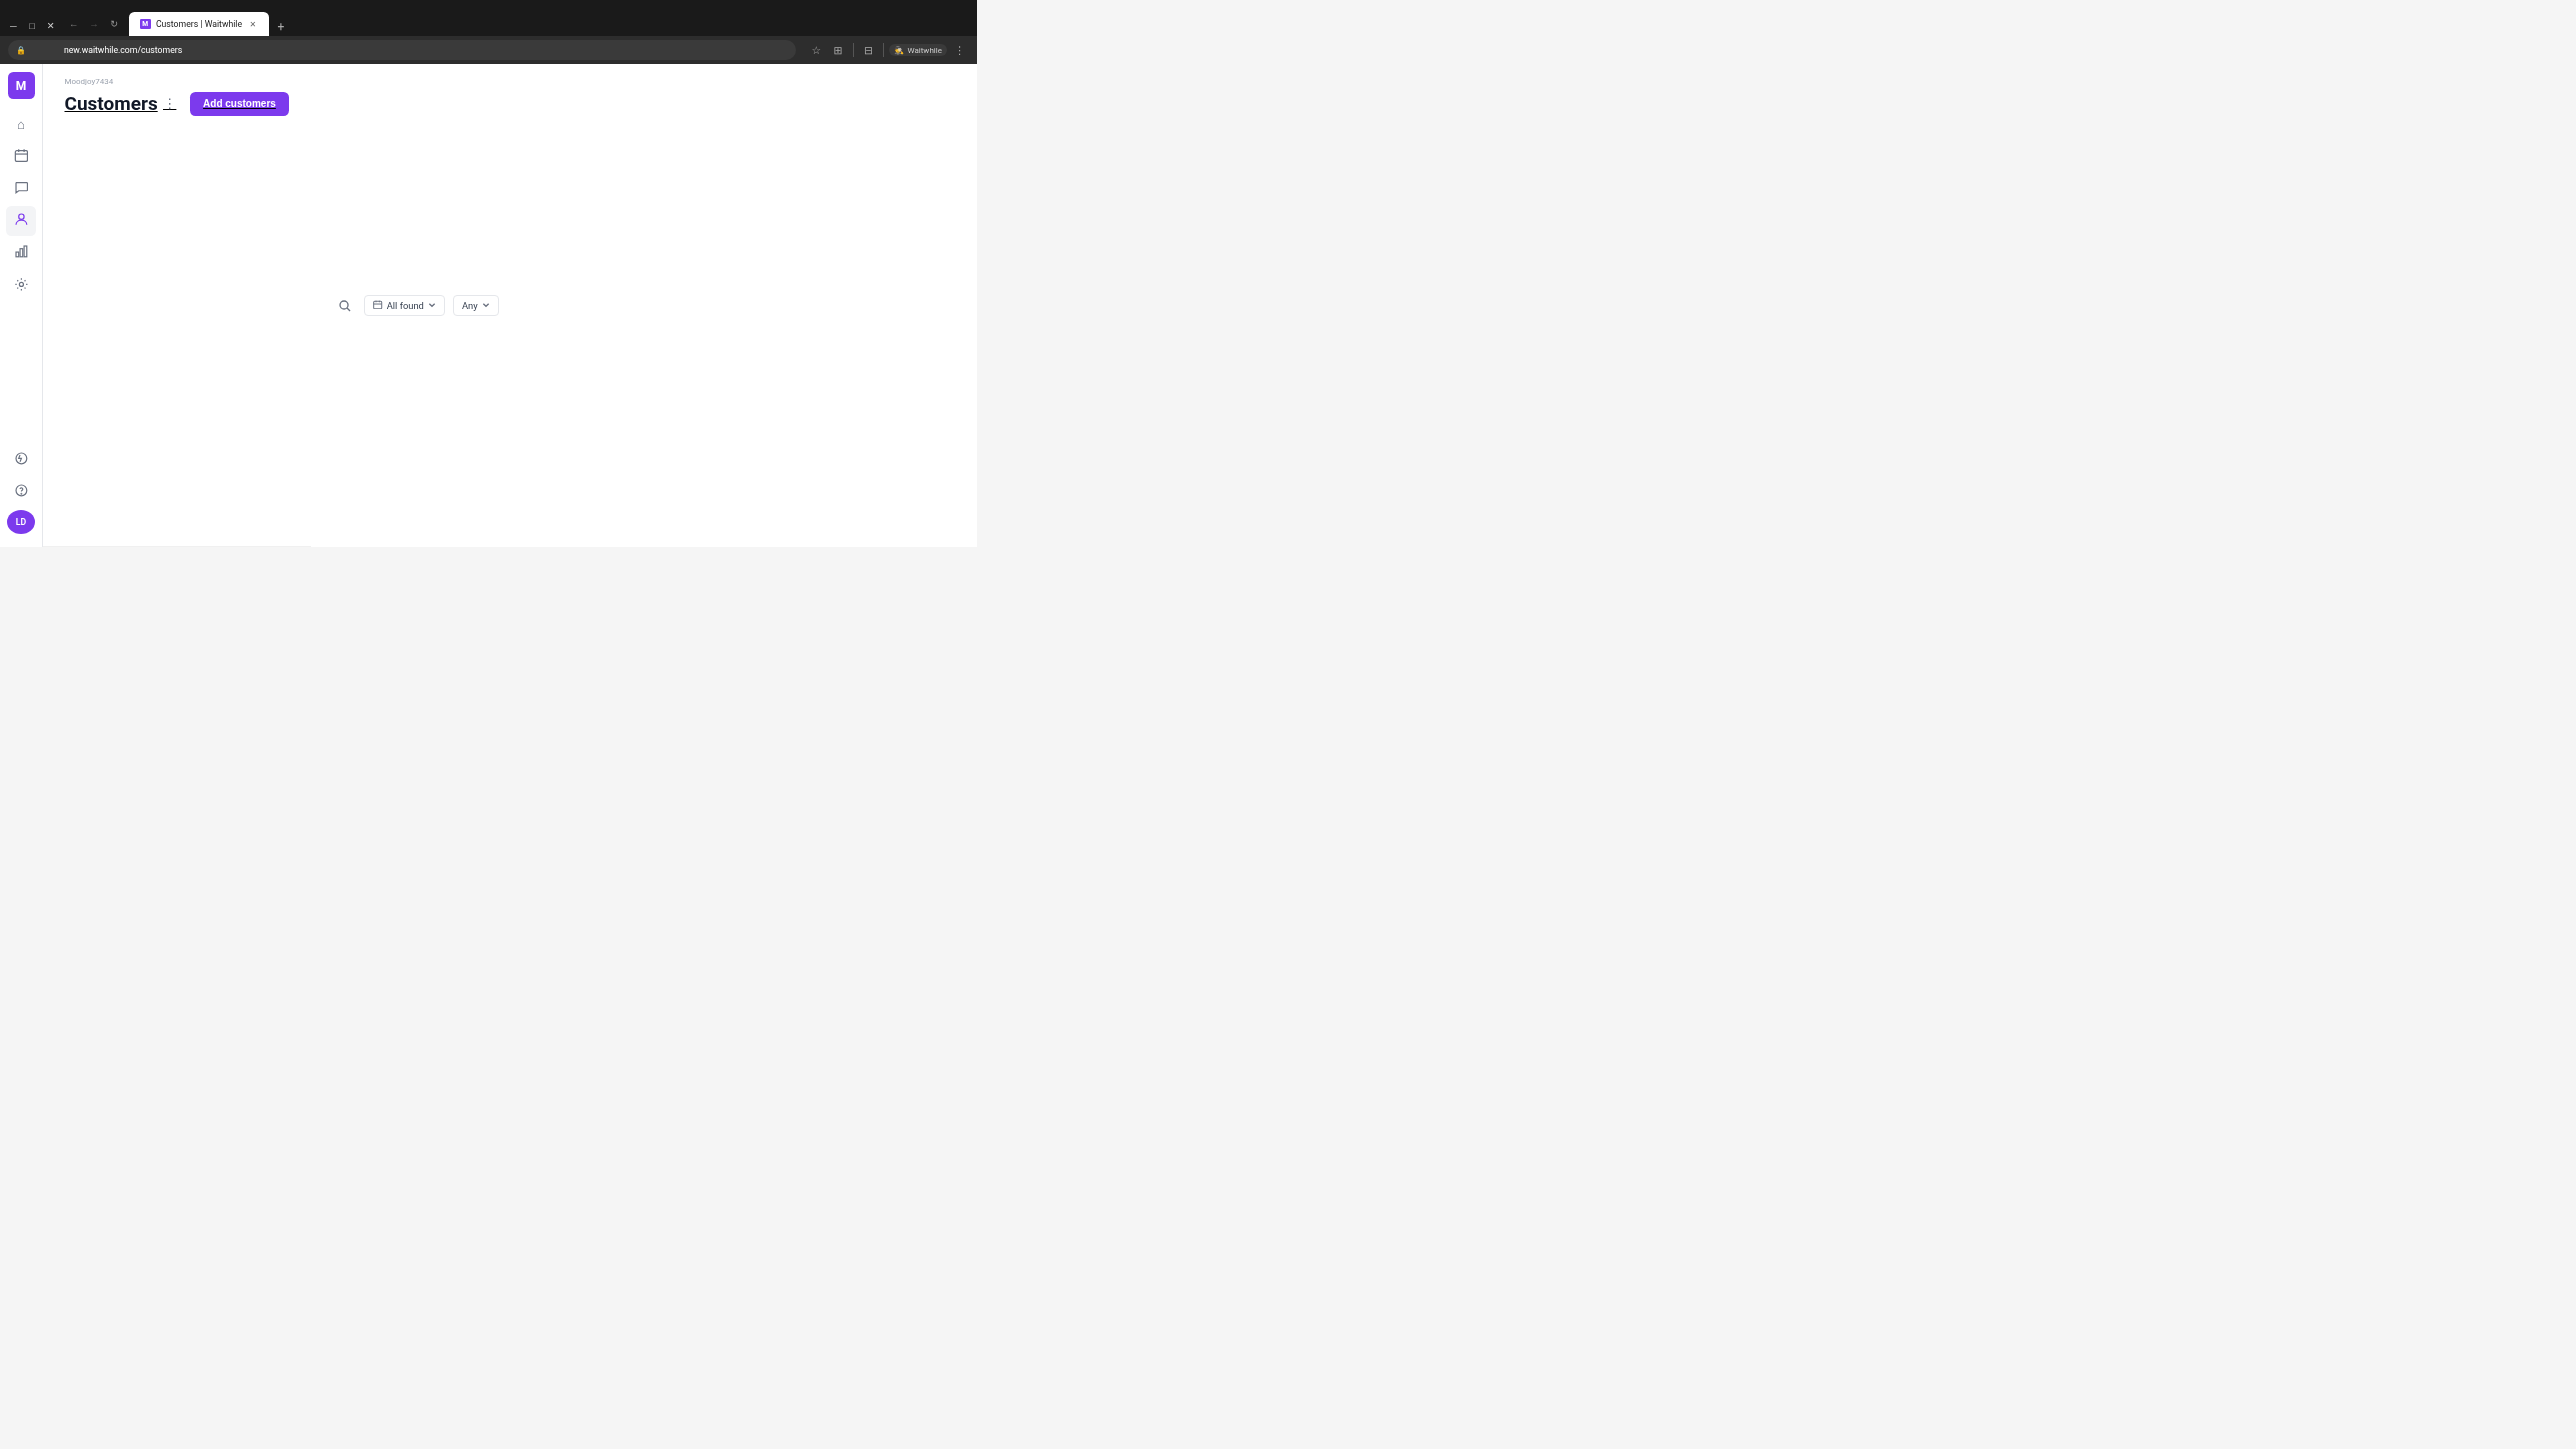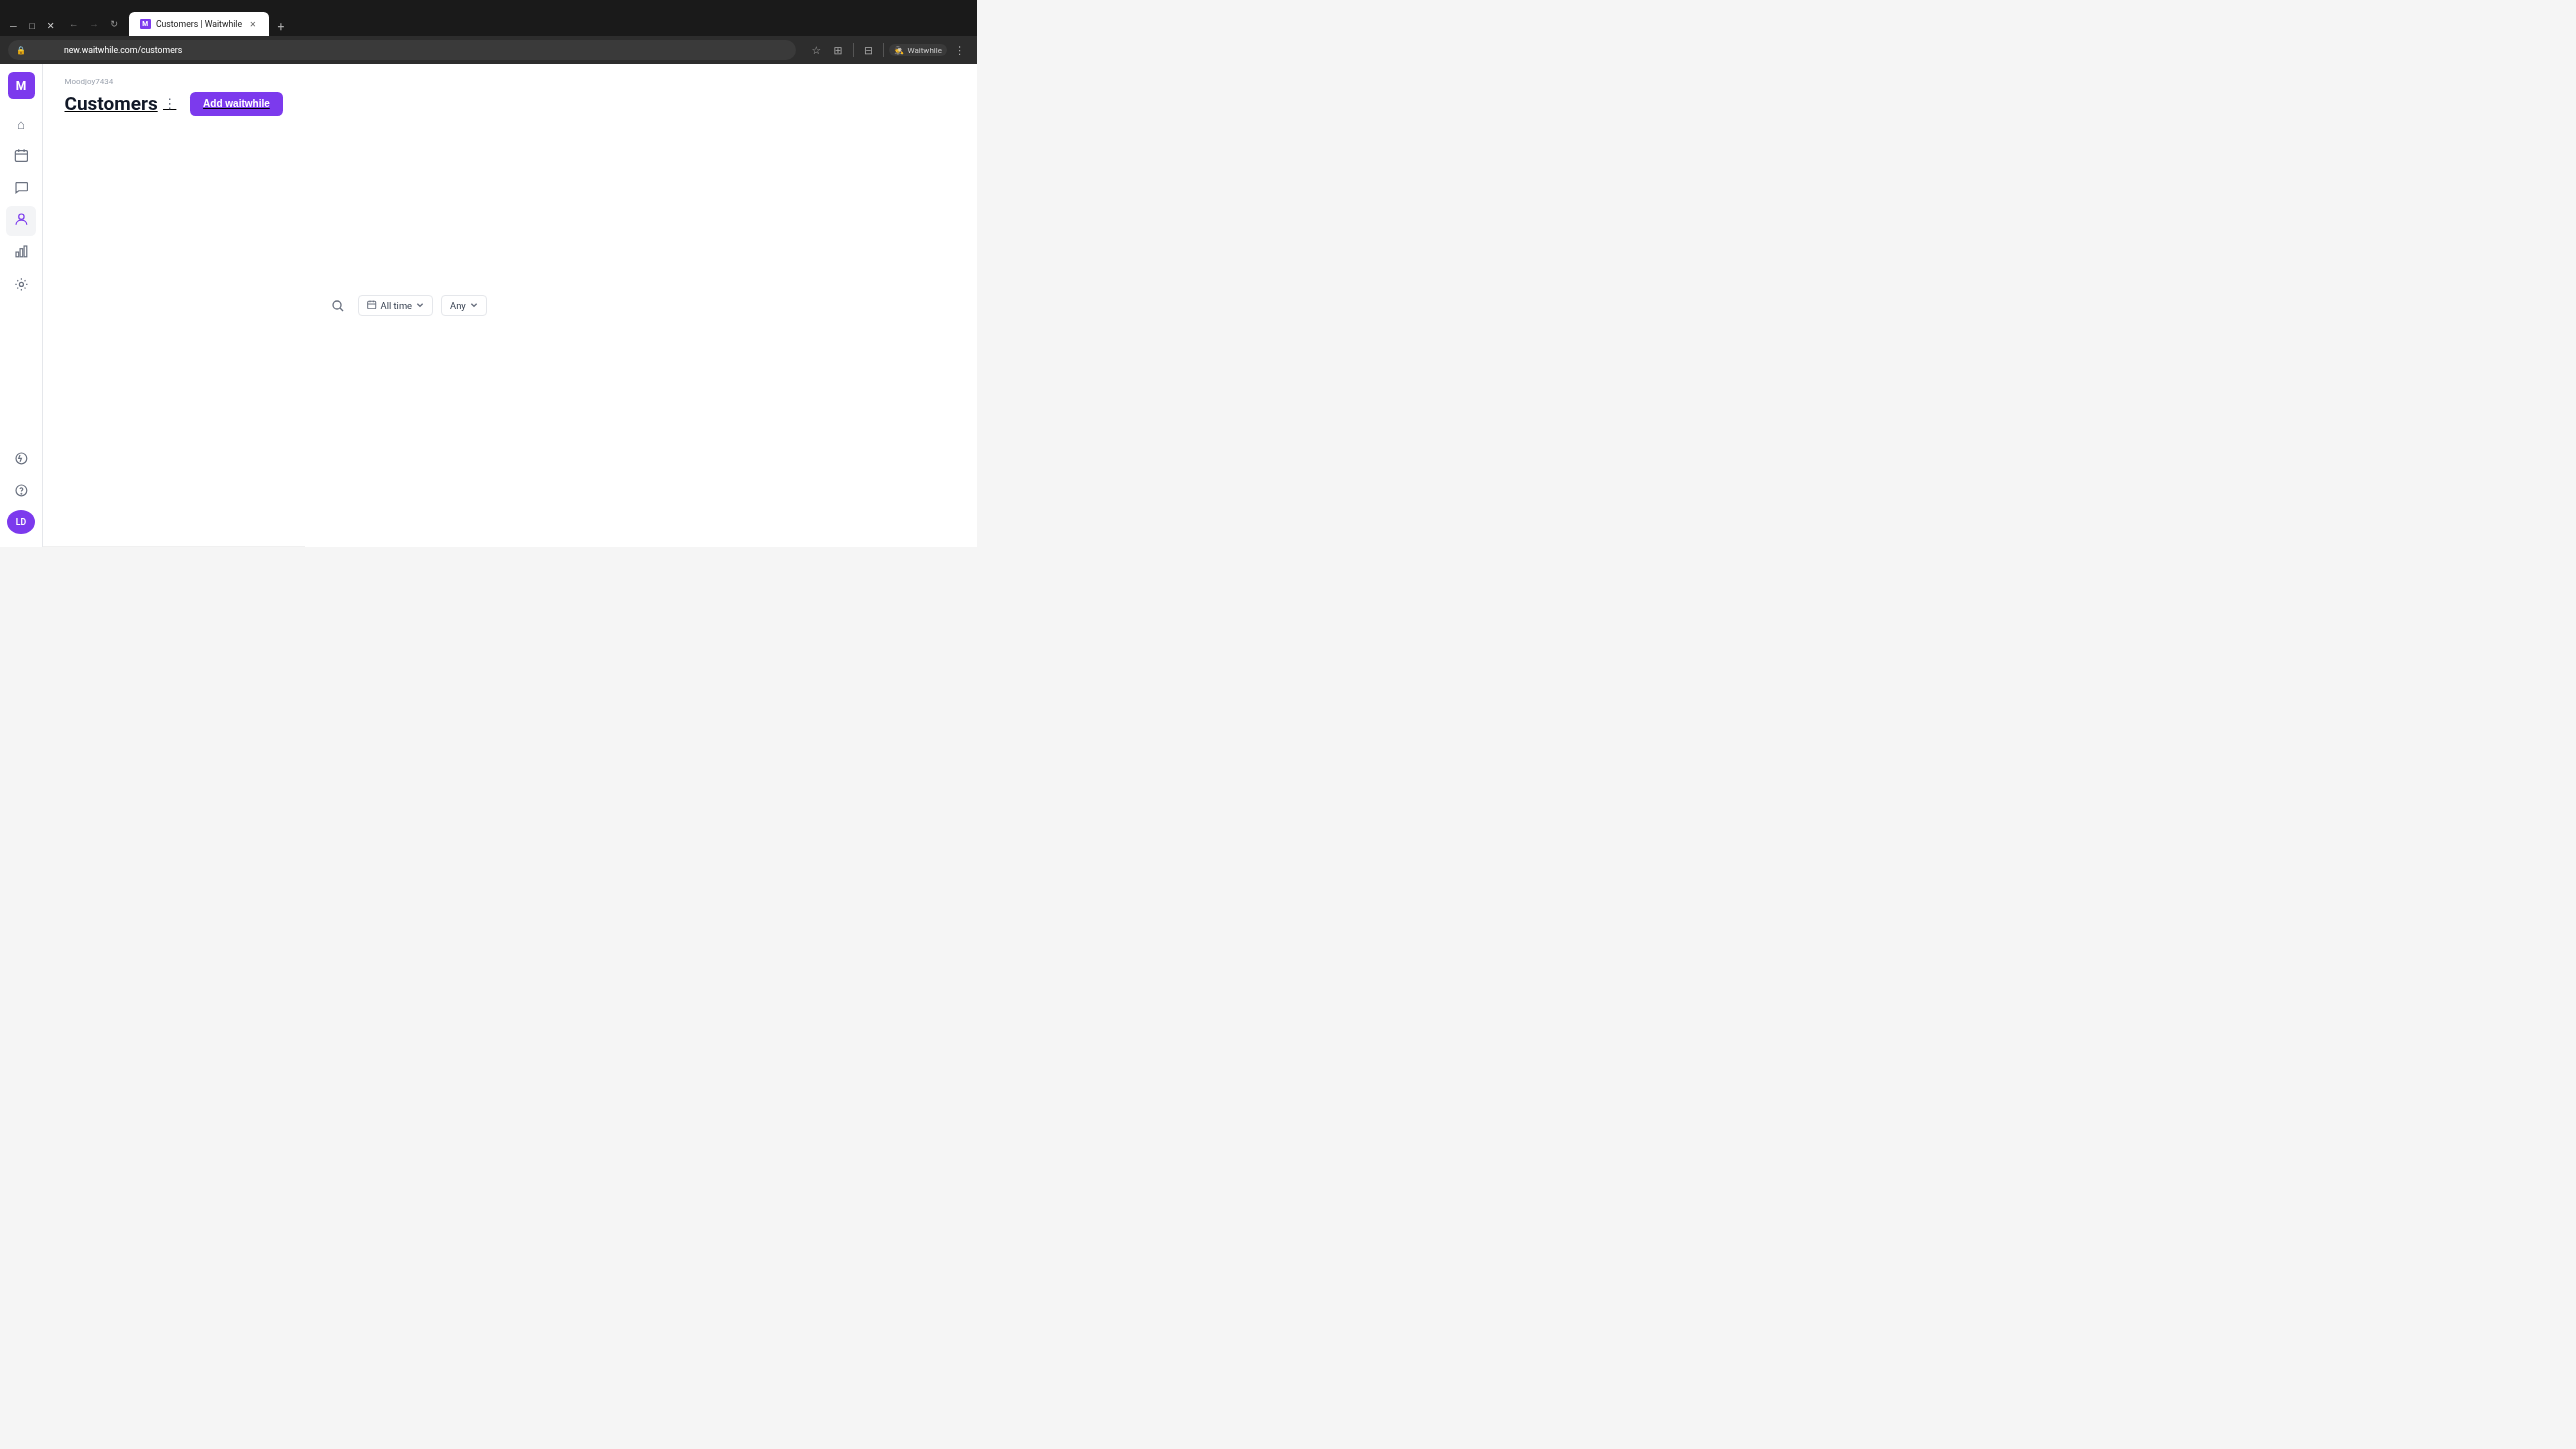--- a/index.html
+++ b/index.html
@@ -508,21 +508,21 @@
 
   <div class="main-content">
 
     <div class="page-header">
       <div class="breadcrumb">Moodjoy7434</div>
       <div class="page-title-row">
         <h1 class="page-title">Customers</h1>
         <div class="page-actions">
           <div class="more-btn">⋮</div>
           <button class="add-customer-btn">
-            <span>Add waitwhile</span>
+            <span>Add customers</span>
           </button>
         </div>
       </div>
     </div>
 
     <div class="filters-row">
       <div class="search-btn">
         <svg width="13.4" height="13.4" viewBox="0 0 20 20" fill="none" stroke="#6b7280" stroke-width="2">
           <circle cx="9" cy="9" r="6"></circle>
           <line x1="13.5" y1="13.5" x2="18" y2="18"></line>
@@ -530,21 +530,21 @@
       </div>
       <div class="filter-dropdown">
         <span>
           <svg width="9.4" height="9.4" viewBox="0 0 14 14" fill="none" stroke="#6b7280" stroke-width="1.5">
             <rect x="1" y="2" width="12" height="11" rx="1.5"></rect>
             <line x1="1" y1="6" x2="13" y2="6"></line>
             <line x1="4.5" y1="1" x2="4.5" y2="3.5"></line>
             <line x1="9.5" y1="1" x2="9.5" y2="3.5"></line>
           </svg>
         </span>
-        <span>All time</span>
+        <span>All found</span>
         <span>
           <svg width="8" height="8" viewBox="0 0 12 12" fill="none" stroke="#6b7280" stroke-width="2">
             <path d="M2 4l4 4 4-4"></path>
           </svg>
         </span>
       </div>
       <div class="filter-dropdown">
         <span>Any</span>
         <span>
           <svg width="8" height="8" viewBox="0 0 12 12" fill="none" stroke="#6b7280" stroke-width="2">

